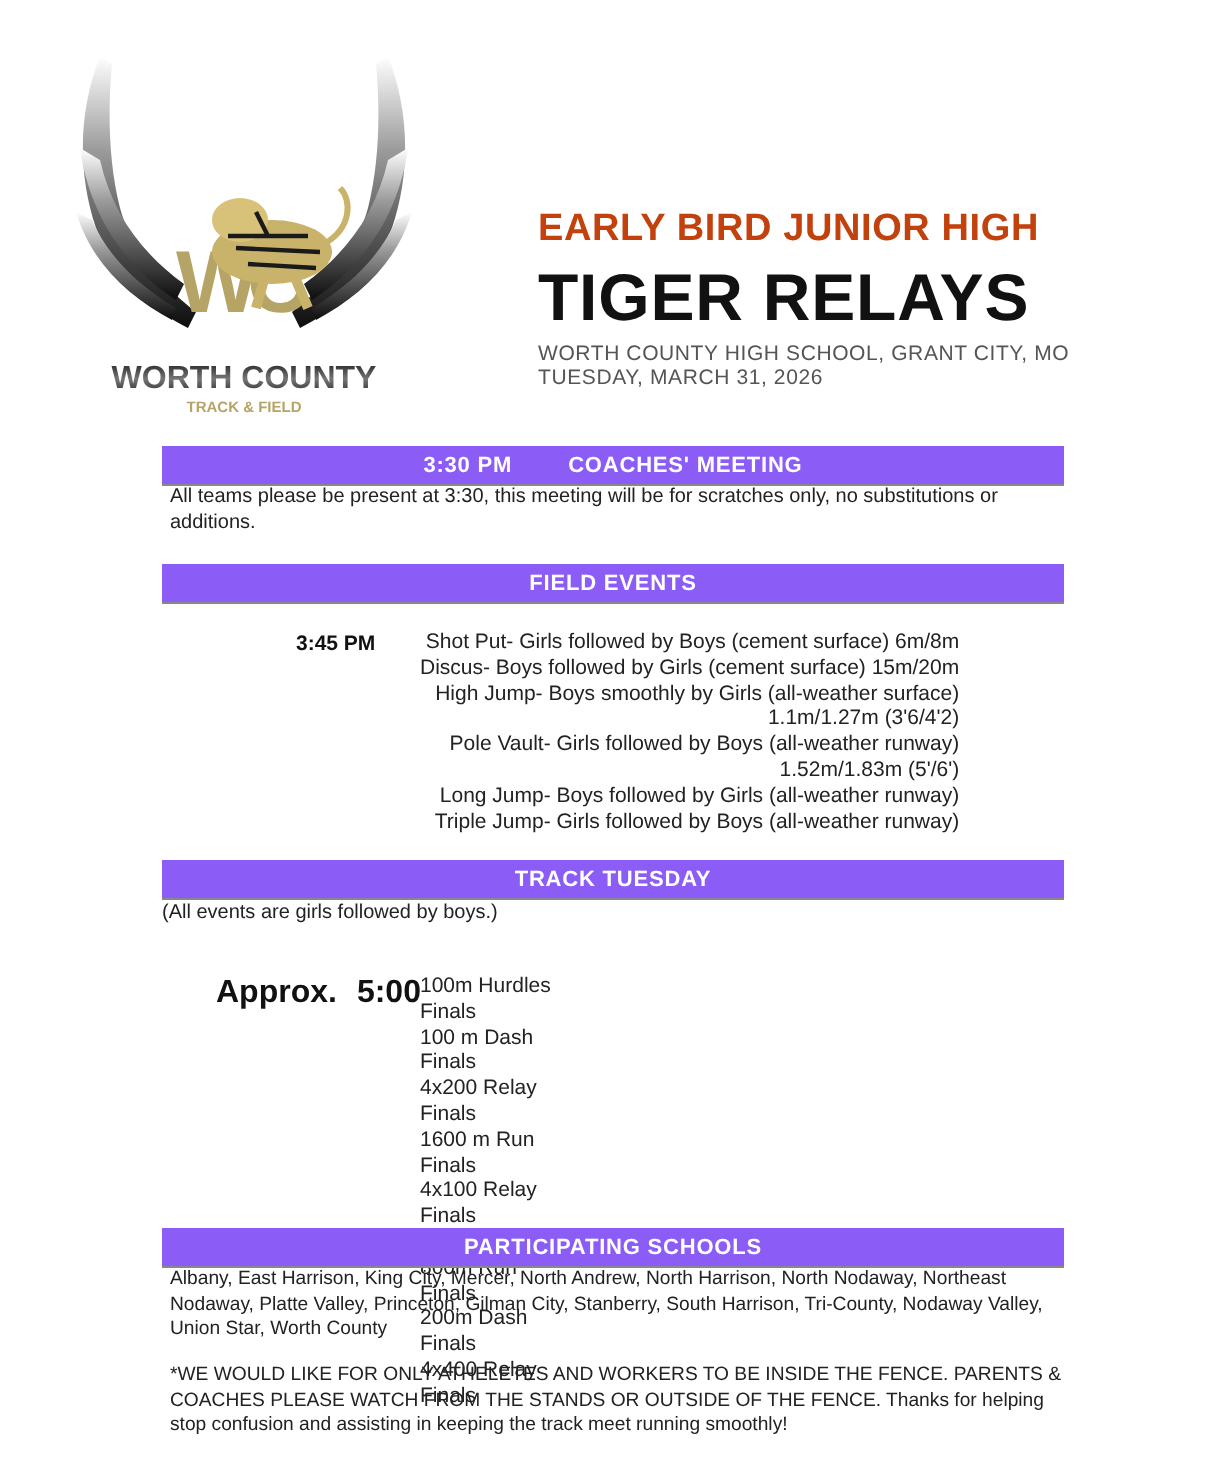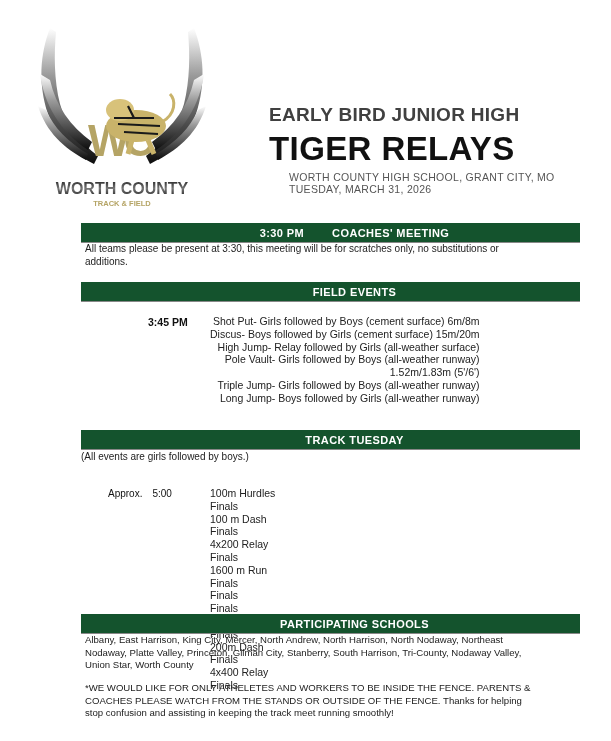--- a/index.html
+++ b/index.html
@@ -4,41 +4,40 @@
 <style>
   html, body { margin: 0; padding: 0; background: #ffffff; }
   body {
     width: 611px; height: 741px; position: relative; overflow: hidden;
     font-family: "Liberation Sans", sans-serif; color: #1a1a1a;
   }
   .logo { position: absolute; left: 36px; top: 14px; width: 172px; height: 196px; }
   .logo svg { width: 100%; height: 100%; display: block; }
 
   .title-block { position: absolute; left: 269px; top: 104px; }
-  .subtitle-top { font-size: 19px; font-weight: bold; letter-spacing: 0.3px; color: #404040; line-height: 22px; white-space: nowrap; }
+  .subtitle-top { font-size: 19px; font-weight: bold; letter-spacing: 0.3px; color: #c2410c; line-height: 22px; white-space: nowrap; }
   .title-main { font-size: 33px; font-weight: bold; color: #111; line-height: 36px; margin-top: 5px; letter-spacing: 0.4px; white-space: nowrap; }
-  .venue { font-size: 10.5px; color: #555; line-height: 12px; margin-top: 4px; letter-spacing: 0.3px; white-space: nowrap; margin-left: 20px; }
+  .venue { font-size: 10.5px; color: #555; line-height: 12px; margin-top: 4px; letter-spacing: 0.3px; white-space: nowrap; }
 
   .bar {
     position: absolute; left: 81px; width: 451px; height: 19px;
-    background: #14532d; color: #ffffff; font-size: 11px; font-weight: bold;
+    background: #8b5cf6; color: #ffffff; font-size: 11px; font-weight: bold;
     letter-spacing: 0.4px; display: flex; align-items: center; justify-content: center;
     border-bottom: 1px solid #888;
-    padding-left: 48px;
   }
   .bar .gap { display: inline-block; width: 28px; }
 
   .para { position: absolute; left: 85px; width: 450px; font-size: 10px; line-height: 12.5px; color: #222; }
 
   .field-time { position: absolute; left: 148px; top: 316px; font-size: 10.5px; font-weight: bold; color: #111; }
   .field-list { position: absolute; left: 210px; top: 315px; font-size: 10.5px; line-height: 12.8px; color: #222; text-align: right; }
   .field-list div { white-space: nowrap; }
 
   .track-note { position: absolute; left: 81px; width: 451px; top: 451px; font-size: 10px; color: #222; }
-  .track-time { position: absolute; left: 108px; top: 488px; font-size: 10px; font-weight: normal; color: #111; white-space: nowrap; }
+  .track-time { position: absolute; left: 108px; top: 488px; font-size: 16px; font-weight: bold; color: #111; white-space: nowrap; }
   .track-time .t2 { margin-left: 10px; }
   .track-list { position: absolute; left: 210px; top: 487px; font-size: 10.5px; line-height: 12.8px; color: #222; }
   .track-list .row { display: flex; white-space: nowrap; flex-direction: column; }
   .track-list .ev { width: 152px; }
 </style>
 </head>
 <body>
 
 <div class="logo">
   <svg viewBox="0 0 172 196">
@@ -90,25 +89,26 @@
 </div>
 <div class="para" style="top:243px">All teams please be present at 3:30, this meeting will be for scratches only, no substitutions or additions.</div>
 
 <div class="bar" style="top:282px">
   <span>FIELD EVENTS</span>
 </div>
 <div class="field-time">3:45 PM</div>
 <div class="field-list">
   <div>Shot Put- Girls followed by Boys (cement surface) 6m/8m</div>
   <div>Discus- Boys followed by Girls (cement surface) 15m/20m</div>
-  <div>High Jump- Relay followed by Girls (all-weather surface)</div>
+  <div>High Jump- Boys smoothly by Girls (all-weather surface)</div>
+  <div>1.1m/1.27m (3'6/4'2)</div>
   <div>Pole Vault- Girls followed by Boys (all-weather runway)</div>
   <div>1.52m/1.83m (5'/6')</div>
+  <div>Long Jump- Boys followed by Girls (all-weather runway)</div>
   <div>Triple Jump- Girls followed by Boys (all-weather runway)</div>
-  <div>Long Jump- Boys followed by Girls (all-weather runway)</div>
 </div>
 
 <div class="bar" style="top:430px">
   <span>TRACK TUESDAY</span>
 </div>
 <div class="track-note">(All events are girls followed by boys.)</div>
 <div class="track-time">
   <span>Approx.</span><span class="t2">5:00</span>
 </div>
 <div class="track-list">
@@ -122,20 +122,21 @@
     </div>
   <div class="row">
       <span class="ev">4x200 Relay</span>
       <span>Finals</span>
     </div>
   <div class="row">
       <span class="ev">1600 m Run</span>
       <span>Finals</span>
     </div>
   <div class="row">
+      <span class="ev">4x100 Relay</span>
       <span>Finals</span>
     </div>
   <div class="row">
       <span>Finals</span>
     </div>
   <div class="row">
       <span class="ev">800m Run</span>
       <span>Finals</span>
     </div>
   <div class="row">

